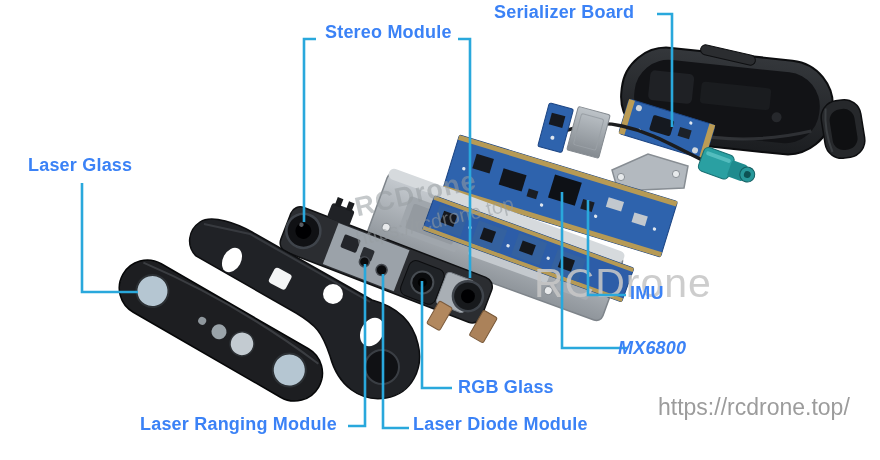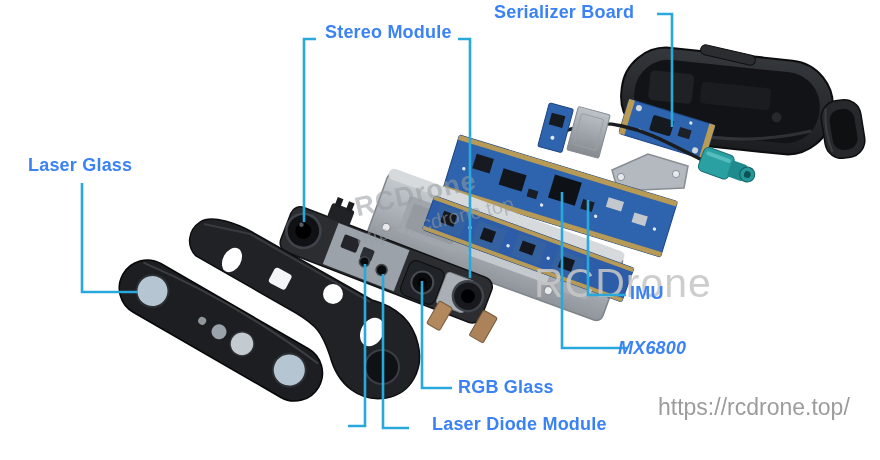--- a/index.html
+++ b/index.html
@@ -13,21 +13,21 @@
     position:absolute;white-space:nowrap;color:#3b82f6;
     font-size:18px;font-weight:600;letter-spacing:.2px;z-index:6;
   }
   .lb-cover-glass{left:28px;top:155px;}
   .lb-stereo-module{left:325px;top:22px;}
   .lb-serializer-board{left:494px;top:2px;}
   .lb-imu{left:630px;top:283px;}
   .lb-mx6800{left:618px;top:338px;font-style:italic;}
   .lb-rgb-module{left:458px;top:377px;}
   .lb-laser-ranging{left:140px;top:414px;}
-  .lb-laser-diode{left:413px;top:414px;margin-left:19px;}
+  .lb-laser-diode{left:413px;top:414px;}
   .wm{position:absolute;white-space:nowrap;z-index:3;}
   .wm-diagonal{
     left:352px;top:194px;color:#979da1;opacity:.55;
     transform:rotate(-13deg);transform-origin:left top;line-height:1.1;
   }
   .wm-diagonal .l1{font-size:27px;font-weight:600;letter-spacing:1px;}
   .wm-diagonal .l2{font-size:20px;font-weight:400;margin-top:4px;margin-left:-6px;}
   .wm-large{left:534px;top:260px;font-size:41px;font-weight:400;color:#c7c7c7;opacity:.88;letter-spacing:1px;}
   .wm-url{left:658px;top:394px;font-size:23px;font-weight:500;color:#9c9c9c;}
   svg .leader{stroke:#29a8dc;stroke-width:2.6;fill:none;stroke-linejoin:miter;}
@@ -216,15 +216,16 @@
     <polyline class="leader" points="348,426 365,426 365,264"></polyline>
     <polyline class="leader" points="409,428 383,428 383,274"></polyline>
   </svg>
 
   <div class="label lb-cover-glass">Laser Glass</div>
   <div class="label lb-stereo-module">Stereo Module</div>
   <div class="label lb-serializer-board">Serializer Board</div>
   <div class="label lb-imu">IMU</div>
   <div class="label lb-mx6800">MX6800</div>
   <div class="label lb-rgb-module">RGB Glass</div>
+  <div class="label lb-laser-ranging">Laser Ranging Module</div>
   <div class="label lb-laser-diode">Laser Diode Module</div>
 
 </div>
 
 </body></html>

